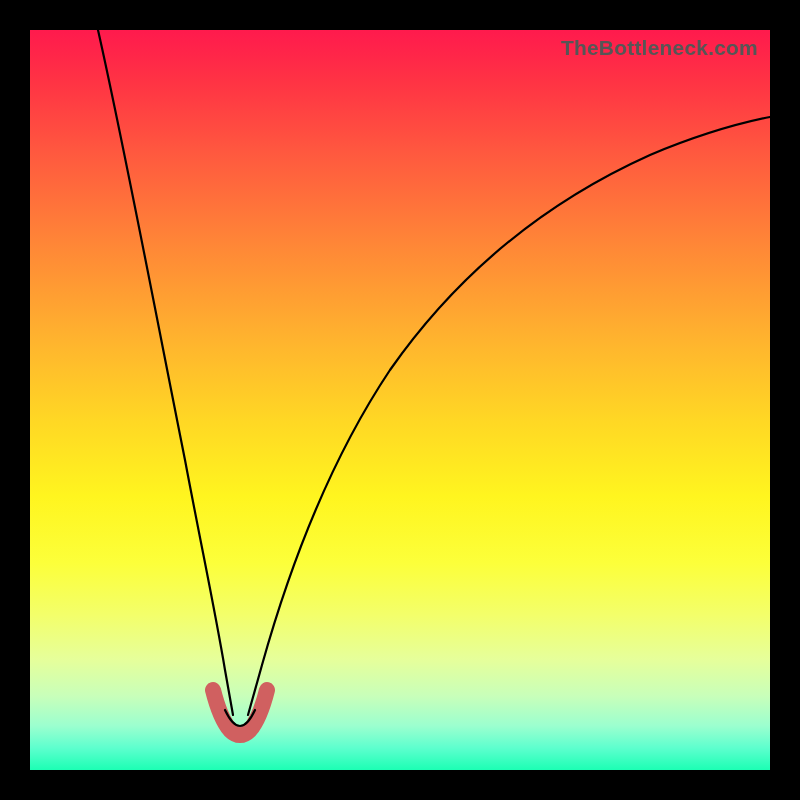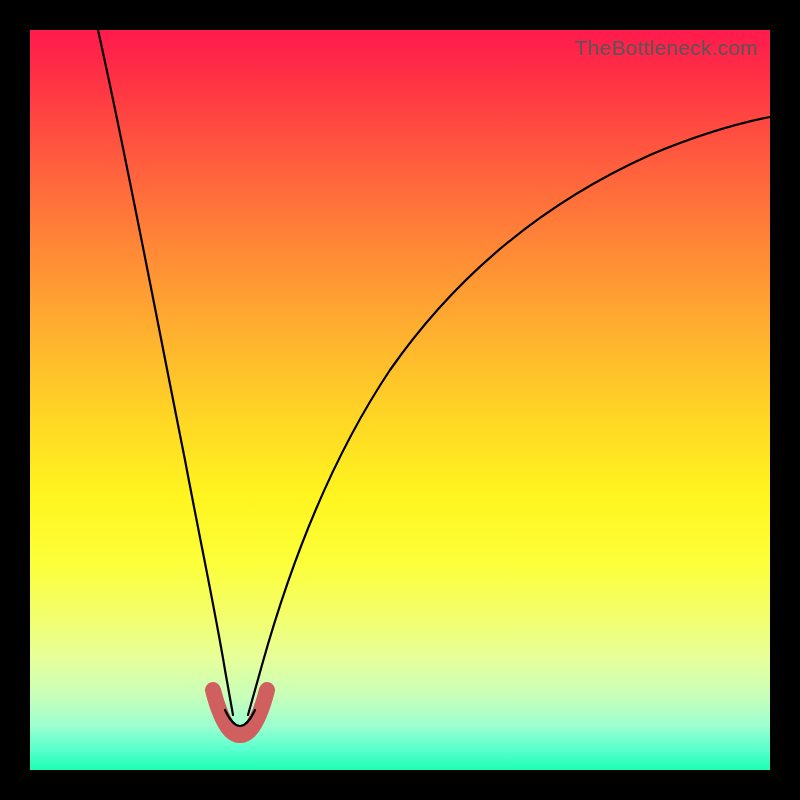--- a/index.html
+++ b/index.html
@@ -33,21 +33,21 @@
       #5effce 97%,
       #1cffb4 100%);
   }
   .watermark {
     position: absolute;
     top: 6px;
     right: 12px;
     color: #565656;
     font-size: 21px;
     letter-spacing: 0.2px;
-    font-weight: 400;
+    font-weight: 700;
     margin-left: 28px;
   }
   svg.curve {
     position: absolute;
     left: 0;
     top: 0;
     width: 740px;
     height: 740px;
     overflow: visible;
   }

